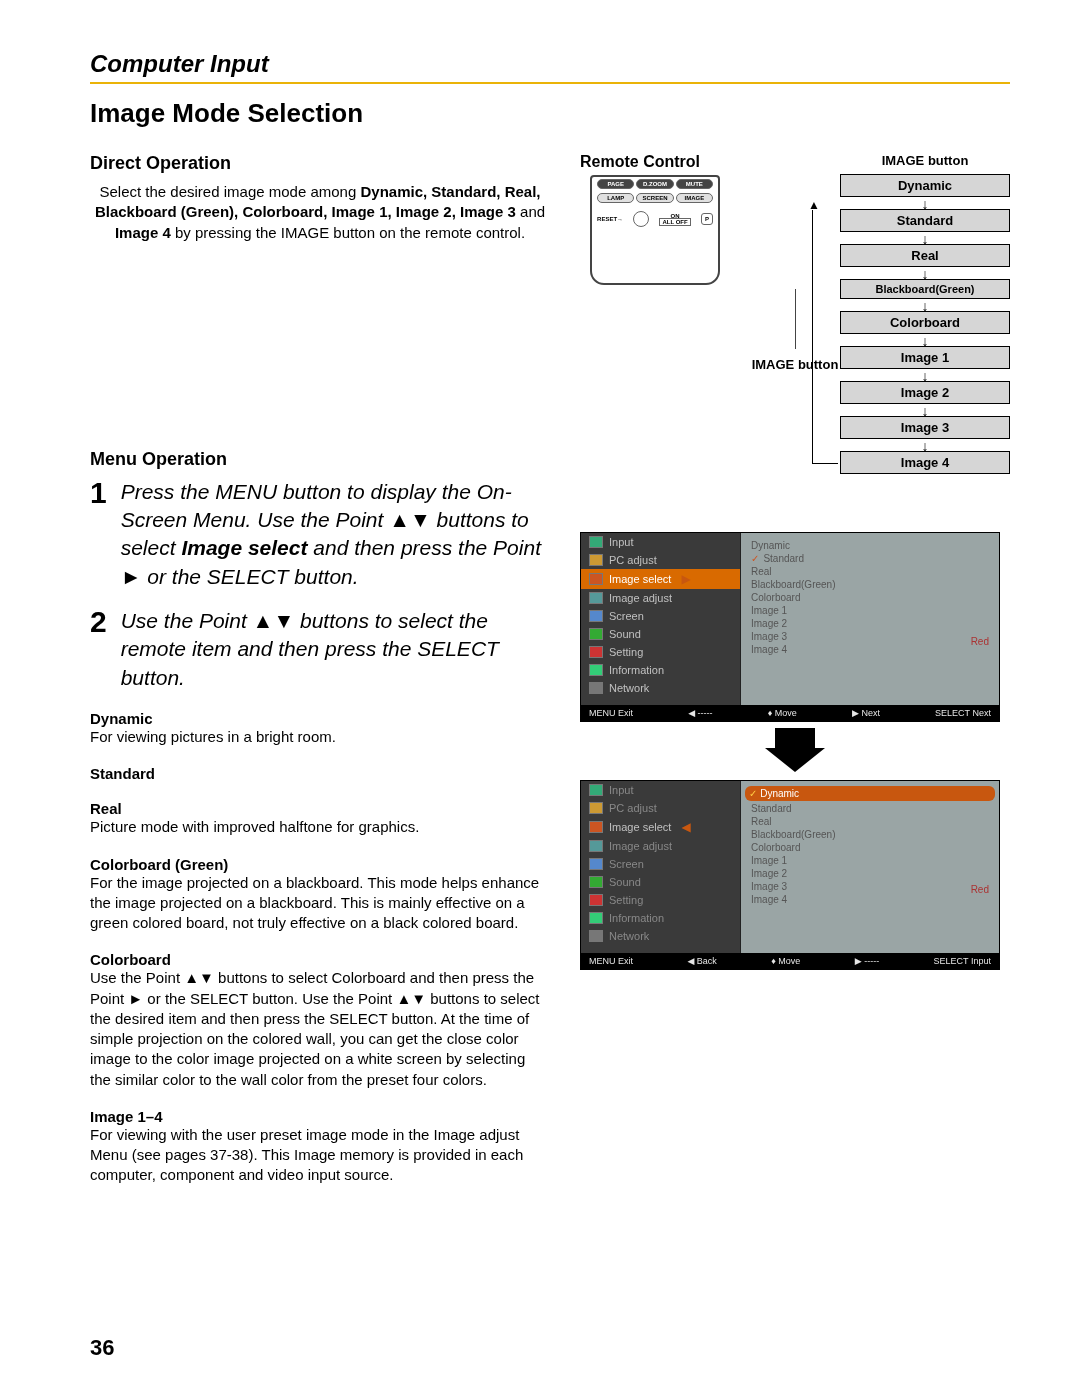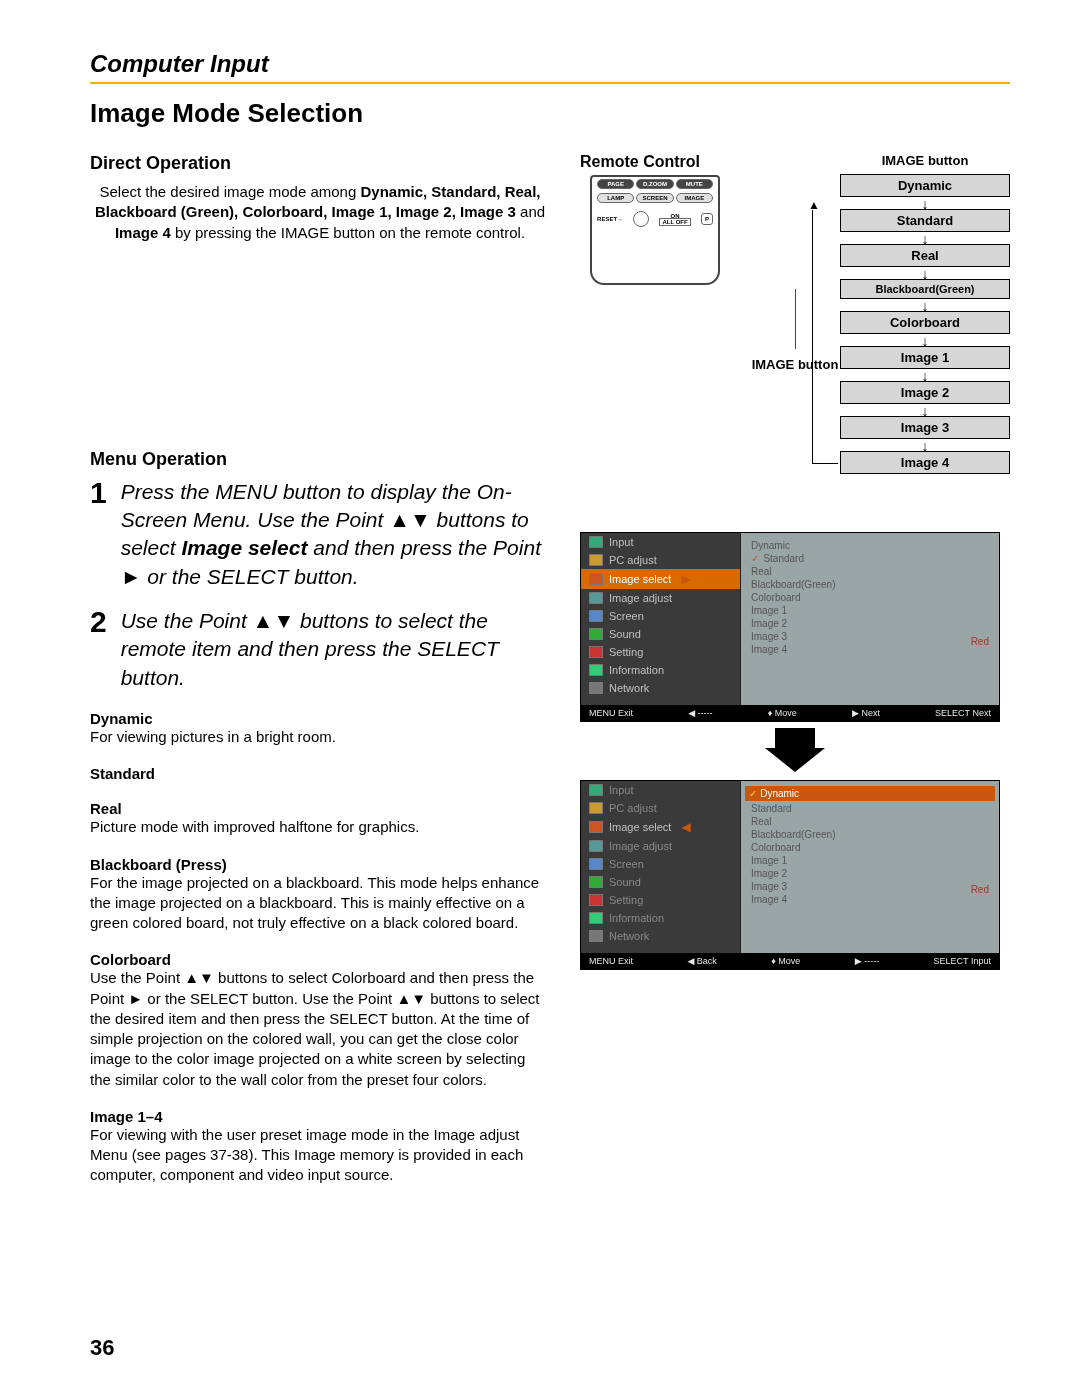--- a/index.html
+++ b/index.html
@@ -64,21 +64,21 @@
   .osd-body { display: flex; height: 172px; }
   .osd-left { width: 160px; background: #3a3a3a; border-right: 1px solid #222;}
   .osd-right { flex: 1; background: #9aa5a5; padding: 6px 10px; position: relative;}
   .osd-item { display: flex; align-items: center; gap: 6px; padding: 3px 8px; color:#c0c0c0;}
   .osd-item.sel { background: #d96a00; color: #fff; }
   .osd-item .ico { width: 14px; height: 12px; border: 1px solid #777; background: #555; font-size: 8px; display:flex;align-items:center;justify-content:center;}
   .osd-item .ico.input{background:#3a7;} .osd-item .ico.pc{background:#c93;} .osd-item .ico.imgsel{background:#c52;} .osd-item .ico.imgadj{background:#599;}
   .osd-item .ico.screen{background:#58c;} .osd-item .ico.sound{background:#3a3;} .osd-item .ico.setting{background:#c33;} .osd-item .ico.info{background:#3c7;} .osd-item .ico.net{background:#777;}
   .osd-r-item { padding: 1px 0; font-size: 10px; color: #555;}
   .osd-r-item.chk::before { content: "✓"; color: #c52; margin-right: 4px; }
-  .osd-r-item.sel { background: #c8570f; color: #fff; padding: 2px 4px; margin: -1px -6px 1px -6px;}
+  .osd-r-item.sel { background: #c8570f; color: #fff; padding: 2px 4px; margin: -1px -6px 1px -6px; border-radius: 6px;}
   .red-tag { position: absolute; right: 10px; top: 60px; font-size: 10px; color: #a33; margin-top: 43px; }
   .osd-bar { background: #000; color: #fff; font-size: 9px; display: flex; justify-content: space-between; padding: 3px 8px; }
   .osd-bar span { opacity: .9; }
   .caret-r { color:#c8570f; font-size:12px; padding:0 4px;}
   .big-arrow { width: 60px; height: 46px; margin: 6px auto; }
   .big-arrow div { width: 40px; height: 20px; background:#000; margin: 0 auto;}
   .big-arrow::after { content:""; display:block; width:0;height:0;border-left:30px solid transparent;border-right:30px solid transparent;border-top:24px solid #000; margin:0 auto;}
   .osd2 .osd-left { color:#888;}
   .osd2 .osd-item { color:#888;}
   .osd2 .osd-item.on { color:#c0c0c0;}
@@ -121,21 +121,21 @@
       <div class="desc">For viewing pictures in a bright room.</div>
     </div>
     <div class="mode-block">
       <div class="label">Standard</div>
     </div>
     <div class="mode-block">
       <div class="label">Real</div>
       <div class="desc">Picture mode with improved halftone for graphics.</div>
     </div>
     <div class="mode-block">
-      <div class="label">Blackboard (Press)</div>
+      <div class="label">Colorboard (Green)</div>
       <div class="desc">For the image projected on a blackboard. This mode helps enhance the image projected on a blackboard. This is mainly effective on a green colored board, not truly effective on a black colored board.</div>
     </div>
     <div class="mode-block">
       <div class="label">Colorboard</div>
       <div class="desc">Use the Point ▲▼ buttons to select Colorboard and then press the Point ► or the SELECT button. Use the Point ▲▼ buttons to select the desired item and then press the SELECT button. At the time of simple projection on the colored wall, you can get the close color image to the color image projected on a white screen by selecting the similar color to the wall color from the preset four colors.</div>
     </div>
     <div class="mode-block">
       <div class="label">Image 1–4</div>
       <div class="desc">For viewing with the user preset image mode in the Image adjust Menu (see pages 37-38). This Image memory is provided in each computer, component and video input source.</div>
     </div>

